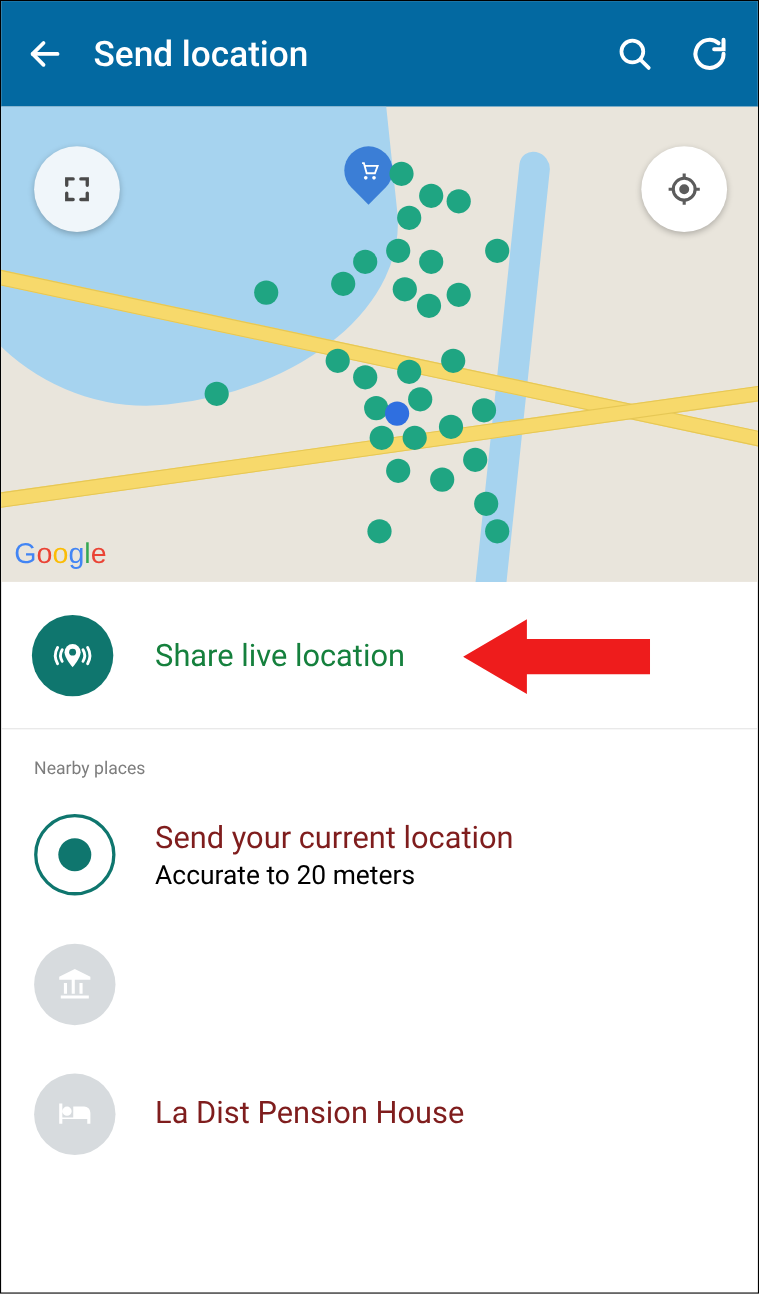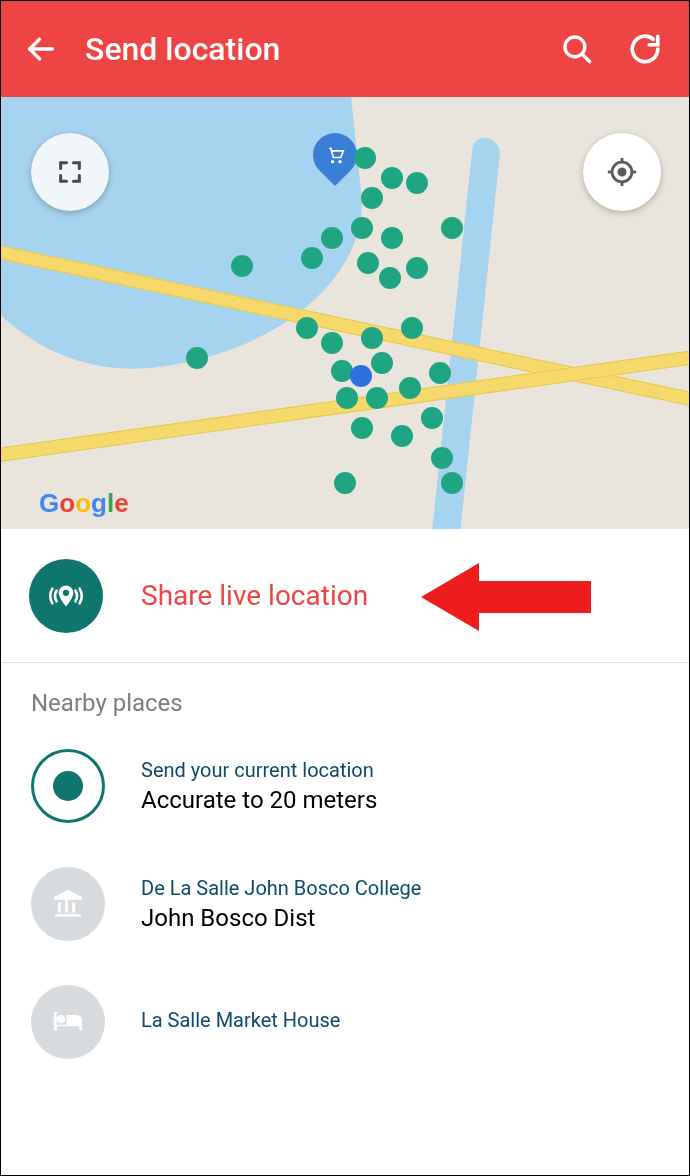--- a/index.html
+++ b/index.html
@@ -7,21 +7,21 @@
       width: 690px;
       height: 1176px;
       font-family: -apple-system, Roboto, "Helvetica Neue", Arial, sans-serif;
       background: #fff;
       position: relative;
       overflow: hidden;
       border: 1px solid #000;
     }
     .header {
       height: 96px;
-      background: #ef4444;
+      background: #0369a1;
       display: flex;
       align-items: center;
       padding: 0 16px;
       color: #fff;
     }
     .header .back {
       width: 48px;
       height: 48px;
       display:flex;
       align-items:center;
@@ -109,24 +109,24 @@
       width:78px; height:78px;
       border-radius:50%;
       background:#fff;
       box-shadow: 0 2px 6px rgba(0,0,0,0.25);
       display:flex; align-items:center; justify-content:center;
     }
     .fab.fullscreen { left:30px; top:36px; background:#f0f6fa;}
     .fab.locate { right:28px; top:36px; }
     .google-logo {
       position:absolute;
-      left: 38px;
+      left: 12px;
       bottom: 10px;
       font-size: 26px;
-      font-weight: 700;
+      font-weight: 400;
       font-family: Arial, sans-serif;
     }
     .google-logo span:nth-child(1){color:#4285F4;}
     .google-logo span:nth-child(2){color:#EA4335;}
     .google-logo span:nth-child(3){color:#FBBC05;}
     .google-logo span:nth-child(4){color:#4285F4;}
     .google-logo span:nth-child(5){color:#34A853;}
     .google-logo span:nth-child(6){color:#EA4335;}
 
     .share-row {
@@ -140,51 +140,51 @@
     .live-icon {
       width: 74px; height: 74px;
       background:#0f766e;
       border-radius:50%;
       display:flex; align-items:center; justify-content:center;
       margin-right: 38px;
       flex-shrink:0;
     }
     .share-text {
       font-size: 28px;
-      color: #ef4444;
+      color: #15803d;
       font-weight: 400;
     }
     .arrow-overlay {
       position:absolute;
       left: 420px;
       top: 28px;
       pointer-events:none;
     }
 
     .section-title {
       padding: 26px 30px 10px;
-      font-size: 24px;
+      font-size: 16px;
       color: #7d7d7d;
     }
     .place-row {
       display:flex;
       align-items:center;
       padding: 22px 30px;
     }
     .place-icon {
       width: 74px; height:74px;
       border-radius:50%;
       display:flex;align-items:center;justify-content:center;
       margin-right: 36px;
       flex-shrink:0;
     }
     .place-icon.current { border: 3px solid #0f766e; background:#fff; }
     .place-icon.current .inner { width:30px; height:30px; border-radius:50%; background:#0f766e;}
     .place-icon.grey { background:#d7dbde; }
-    .place-text .name { font-size: 20px; color:#0c4a6e; font-weight:400; margin-bottom:4px;}
+    .place-text .name { font-size: 28px; color:#7f1d1d; font-weight:400; margin-bottom:4px;}
     .place-text .sub { font-size: 24px; color:#000000;}
   </style>
 </head>
 <body>
 
 <div class="header">
   <div class="back">
     <svg width="34" height="34" viewBox="0 0 24 24" fill="none" stroke="#fff" stroke-width="2.4" stroke-linecap="round" stroke-linejoin="round">
         <line x1="20" y1="12" x2="4" y2="12"></line>
         <polyline points="11 5 4 12 11 19"></polyline>
@@ -305,29 +305,25 @@
     <div class="sub">Accurate to 20 meters</div>
   </div>
 </div>
 
 <div class="place-row">
   <div class="place-icon grey">
     <svg width="34" height="34" viewBox="0 0 24 24" fill="#fff">
         <path d="M3 21h18v-2H3v2zm2-3h2v-7H5v7zm5 0h2V9h-2v9zm5 0h2v-7h-2v7zM12 2L2 7v2h20V7L12 2z"></path>
       </svg>
   </div>
-  <div class="place-text">
-    <div class="name">De La Salle John Bosco College</div>
-    <div class="sub">John Bosco Dist</div>
-  </div>
 </div>
 
 <div class="place-row">
   <div class="place-icon grey">
     <svg width="34" height="34" viewBox="0 0 24 24" fill="#fff">
         <path d="M7 13a3 3 0 1 0 0-6 3 3 0 0 0 0 6zm13-6H11v7H4V5H2v13h2v-3h16v3h2v-7a4 4 0 0 0-4-4z"></path>
       </svg>
   </div>
   <div class="place-text">
-    <div class="name">La Salle Market House</div>
+    <div class="name">La Dist Pension House</div>
     <div class="sub"></div>
   </div>
 </div>
 
 </body></html>

